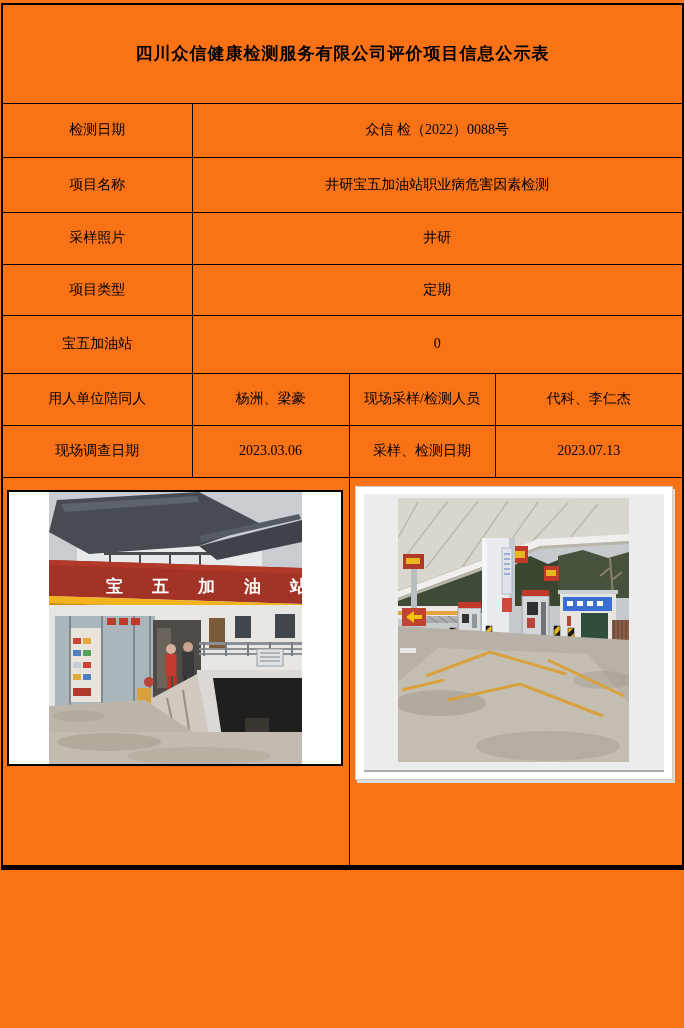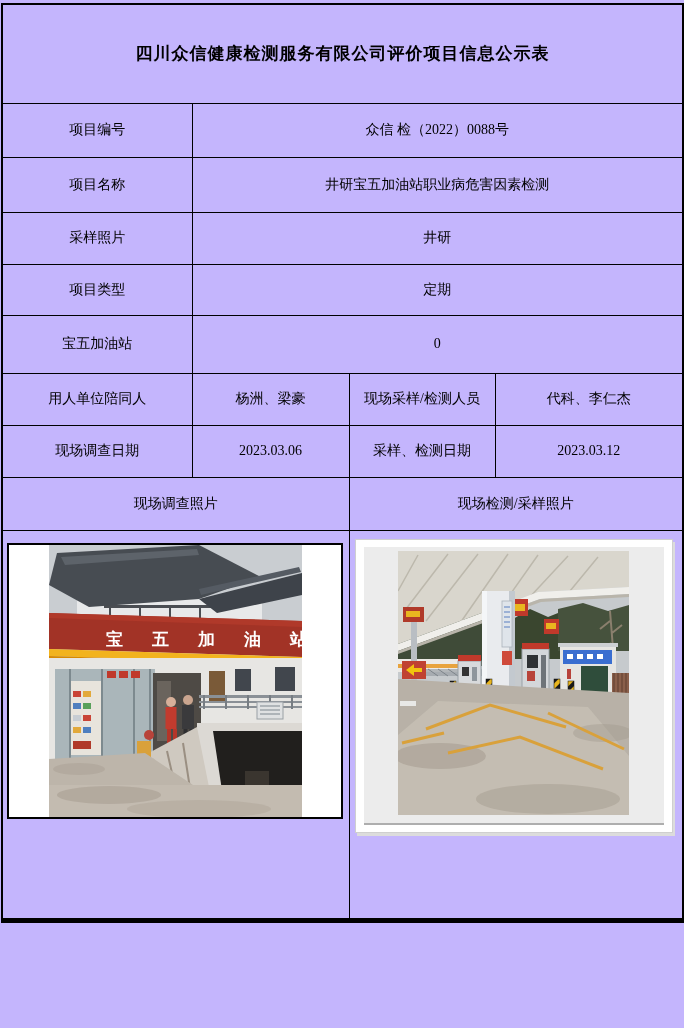--- a/index.html
+++ b/index.html
@@ -1,16 +1,16 @@
 <!DOCTYPE html>
 <html><head>
 <meta charset="utf-8">
 <style>
   html,body{margin:0;padding:0;background:#ffffff;}
-  .page{position:relative;width:684px;height:1028px;background:#c4b5fd;overflow:hidden;
+  .page{position:relative;width:684px;height:1028px;background:#f97316;overflow:hidden;
         font-family:"Liberation Serif","DejaVu Serif",serif;color:#000;}
   table.doc{position:absolute;left:1px;top:3px;width:681px;border-collapse:collapse;table-layout:fixed;
         border:2px solid #000;border-bottom:5px solid #000;}
   td{border:1px solid #000;text-align:center;vertical-align:middle;font-size:14px;padding:0;overflow:hidden;}
   .title-cell{font-family:"Liberation Sans","DejaVu Sans",sans-serif;font-weight:bold;font-size:17px;letter-spacing:1px;}
   .photo-cell{vertical-align:top;}
   .frame-black{margin:12px 0 0 4px;width:332px;height:272px;border:2px solid #000;background:#fff;
         display:flex;justify-content:center;align-items:flex-start;}
   .shot-box{margin:8px 0 0 5px;width:300px;height:276px;padding:7px 8px 9px;background:#fff;
         border:1px solid #cfcfcf;box-shadow:2px 3px 0 #dcdcdc;}
@@ -29,21 +29,21 @@
         <col style="width:146px">
         <col style="width:188px">
       </colgroup>
 
   <tbody>
         <tr style="height:99px">
     <td colspan="4" class="title-cell">四川众信健康检测服务有限公司评价项目信息公示表</td>
   </tr>
 
   <tr style="height:54px">
-    <td>项目编号</td>
+    <td>检测日期</td>
     <td colspan="3">众信 检（2022）0088号</td>
   </tr>
   <tr style="height:55px">
     <td>项目名称</td>
     <td colspan="3">井研宝五加油站职业病危害因素检测</td>
   </tr>
   <tr style="height:52px">
     <td>采样照片</td>
     <td colspan="3">井研</td>
   </tr>
@@ -59,27 +59,23 @@
   <tr style="height:52px">
     <td>用人单位陪同人</td>
     <td>杨洲、梁豪</td>
     <td>现场采样/检测人员</td>
     <td>代科、李仁杰</td>
   </tr>
   <tr style="height:52px">
     <td>现场调查日期</td>
     <td>2023.03.06</td>
     <td>采样、检测日期</td>
-    <td>2023.03.12</td>
-  </tr>
-
-  <tr style="height:53px">
-    <td colspan="2">现场调查照片</td>
-    <td colspan="2">现场检测/采样照片</td>
-  </tr>
+    <td>2023.07.13</td>
+  </tr>
+
 
   <tr style="height:390px">
     <td colspan="2" class="photo-cell">
       <div class="frame-black">
 
         <svg width="253" height="272" viewBox="0 0 253 272">
           <g>
             <rect width="253" height="272" fill="#c9cdd1"></rect>
           </g>
           <g>

